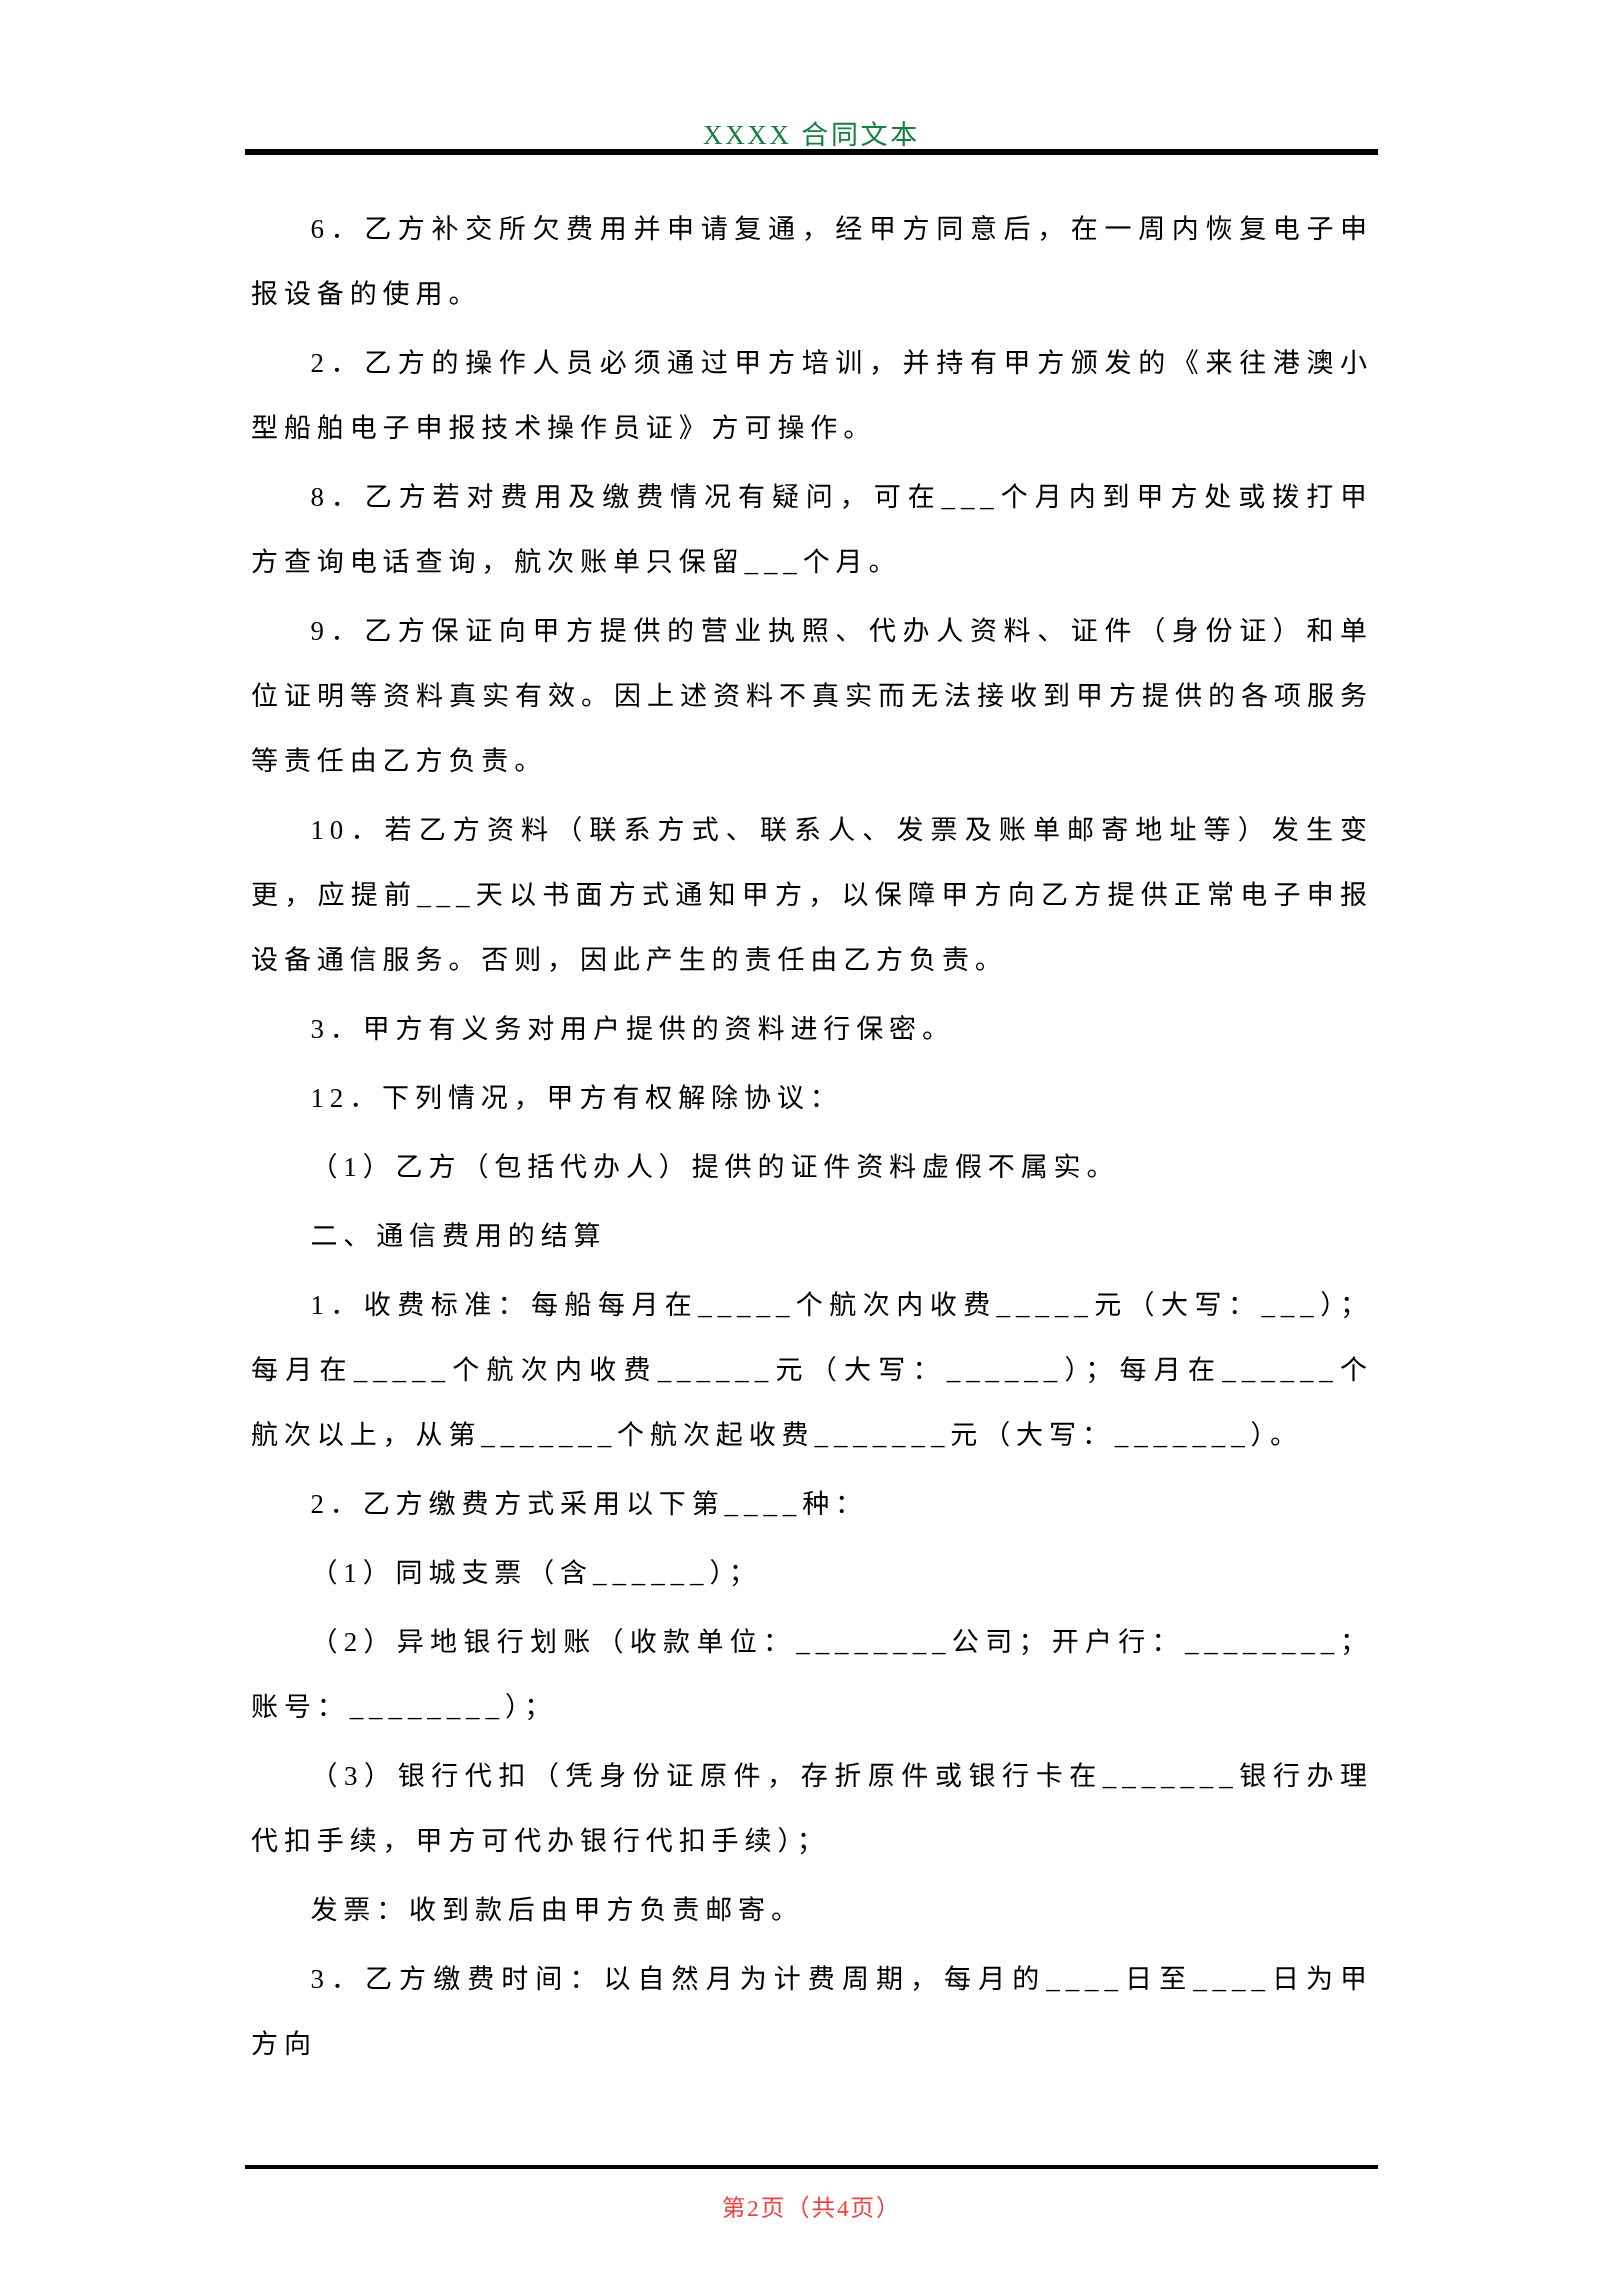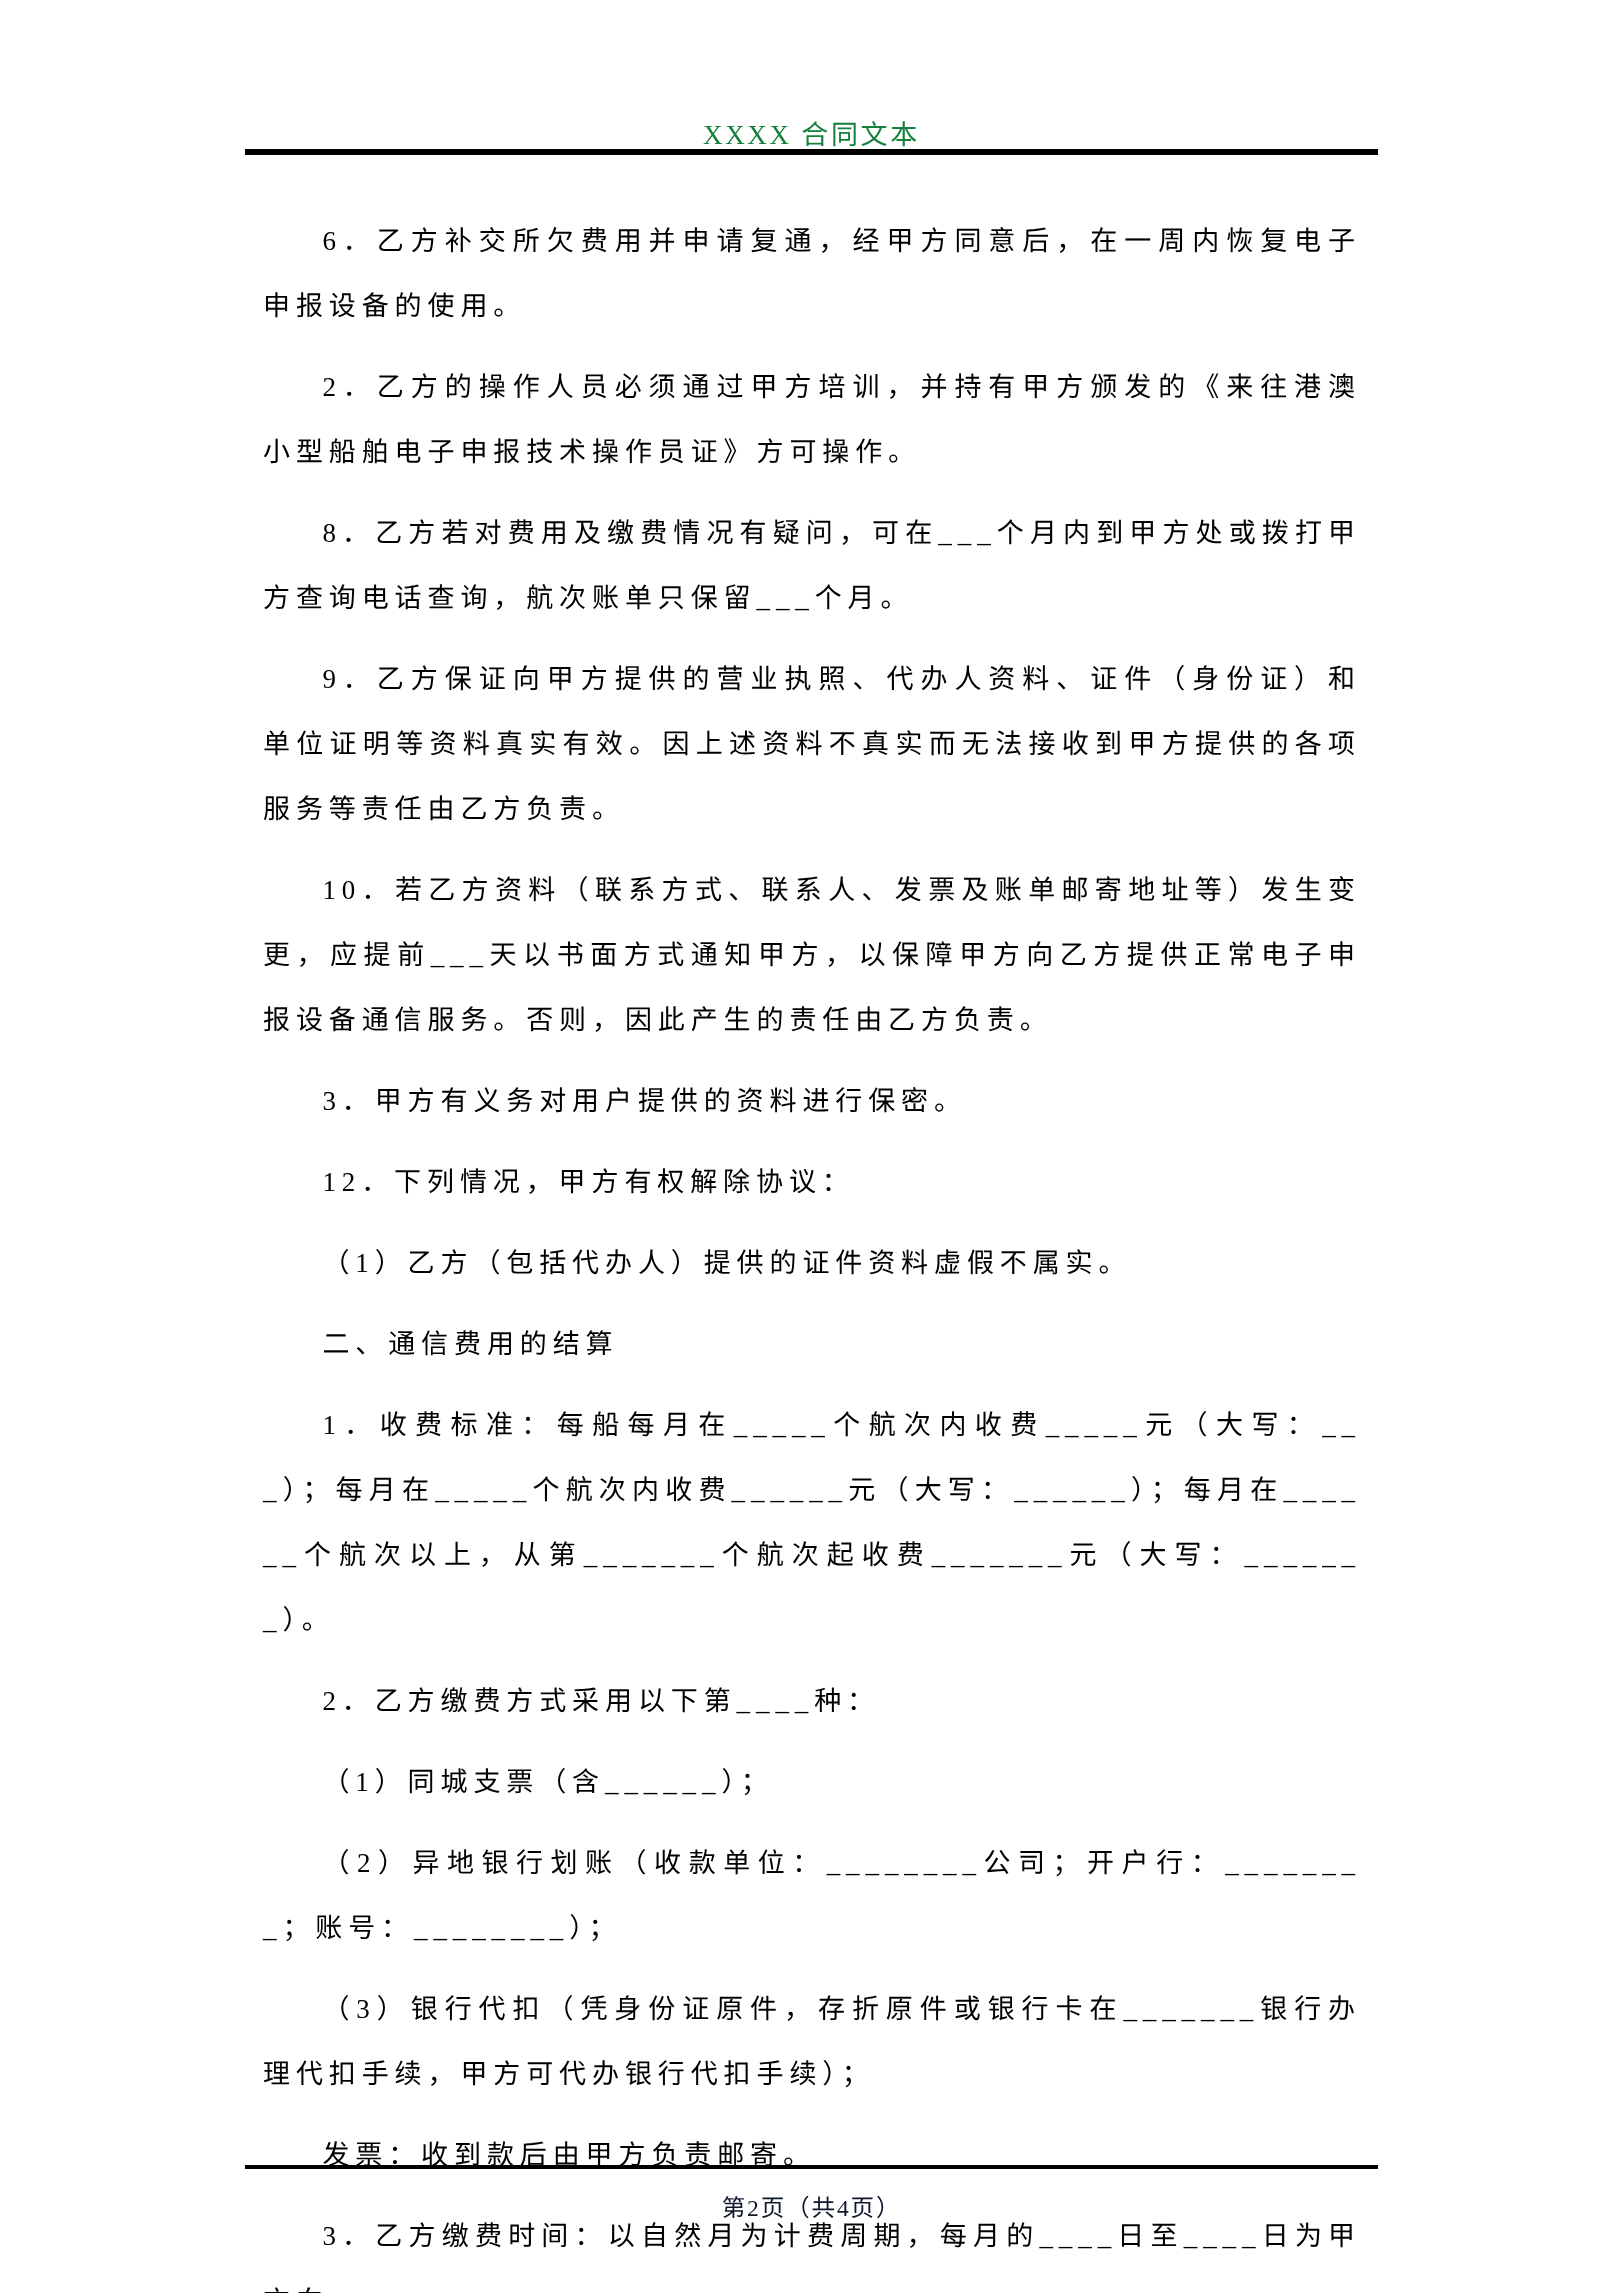--- a/index.html
+++ b/index.html
@@ -41,41 +41,41 @@
     left: 247px;
     width: 1130px;
     font-size: 27px;
     line-height: 65px;
     letter-spacing: 5.9px;
     text-align: justify;
     text-justify: inter-ideograph;
     word-break: break-all;
   }
   .doc-body p.para {
-    margin: 16px;
+    margin: 4px;
     padding: 0;
     text-indent: 2.2em;
   }
   .footer-rule {
     position: absolute;
     top: 2165px;
     left: 245px;
     width: 1133px;
     height: 3.6px;
     background: #000000;
   }
   .footer-text {
     position: absolute;
     top: 2189px;
     left: 0;
     width: 100%;
     text-align: center;
     font-size: 23.6px;
     letter-spacing: 1.8px;
-    color: #0f172a;
+    color: #ef4444;
   }
 </style>
 </head>
 <body>
 
 <div class="page">
 
   <header>
     <div class="header-title">XXXX 合同文本</div>
     <div class="header-rule"></div>

